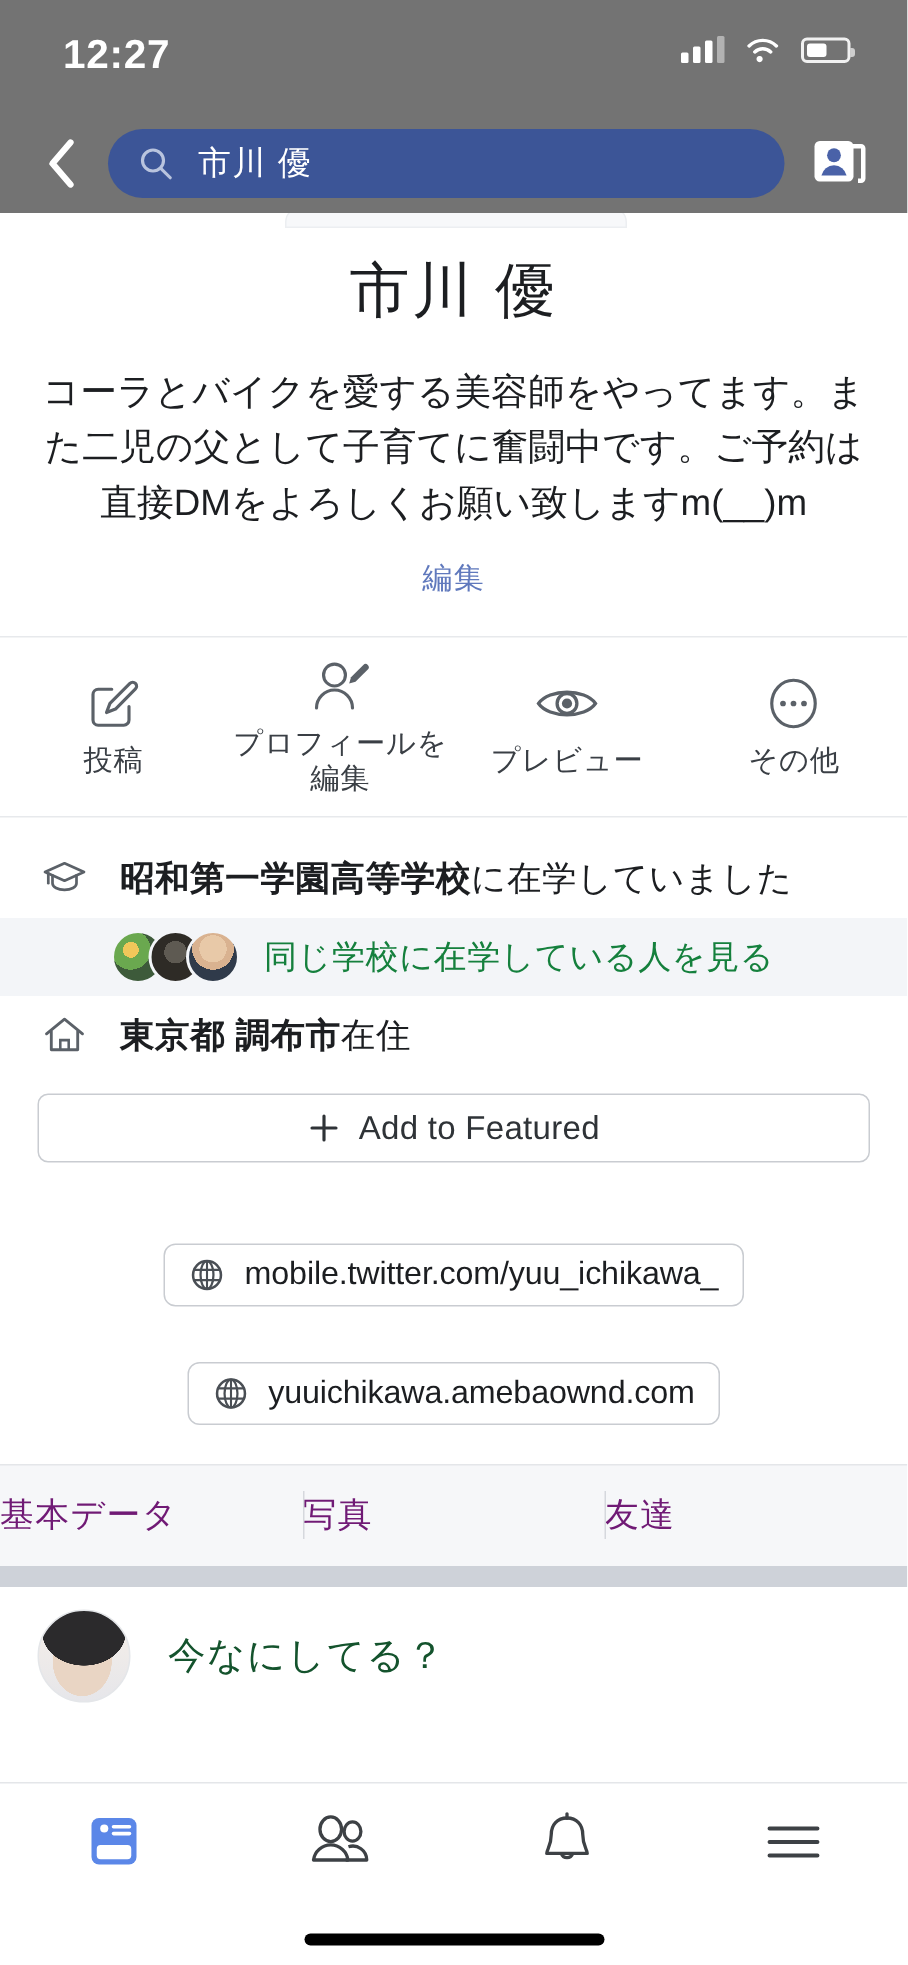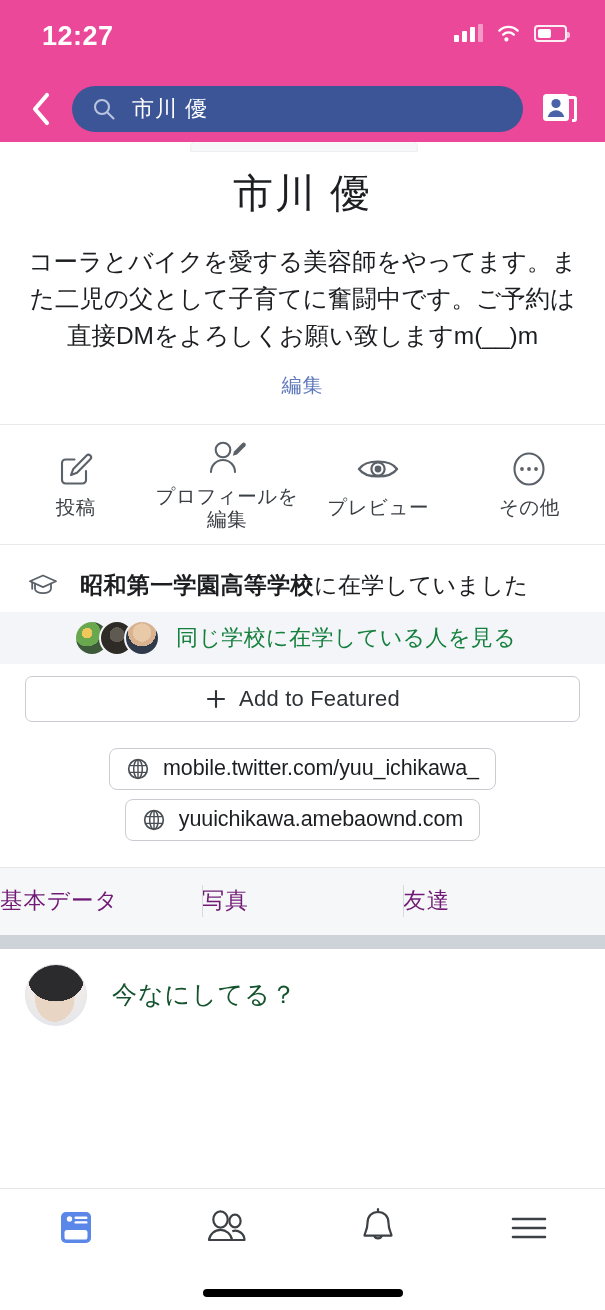--- a/index.html
+++ b/index.html
@@ -18,21 +18,21 @@
     height: 1310px;
     background: #ffffff;
   }
 
   
   .header-wrap {
     position: absolute;
     top: 0; left: 0;
     width: 605px;
     height: 142px;
-    background: #ec4899;
+    background: #737373;
     z-index: 20;
   }
 
   .status-bar {
     position: relative;
     height: 76px;
     width: 100%;
   }
 
   .status-time {
@@ -316,20 +316,21 @@
 
   .link-chip {
     display: inline-flex;
     align-items: center;
     gap: 13px;
     border: 1px solid #c9ccd1;
     border-radius: 8px;
     background: #ffffff;
     padding: 8px 16px;
     height: 42px;
+    margin-top: 28px;
   }
   .link-text {
     font-size: 21.5px;
     color: #1c1e21;
     letter-spacing: -0.1px;
     white-space: nowrap;
   }
 
   
   .tabs {
@@ -554,20 +555,32 @@
 
       <div class="classmates-row">
         <span class="avatar-stack">
           <span class="av av1"></span>
           <span class="av av2"></span>
           <span class="av av3"></span>
         </span>
         <span class="classmates-text">同じ学校に在学している人を見る</span>
       </div>
 
+      <div class="info-row">
+        <span class="info-icon">
+          <svg width="30" height="28" viewBox="0 0 30 28">
+            <path d="M3 13.2 L15 3.4 L27 13.2" stroke="#5b6168" stroke-width="1.9" fill="none" stroke-linecap="round" stroke-linejoin="round"></path>
+            <path d="M6.2 11.2 v12.6 h17.6 v-12.6" stroke="#5b6168" stroke-width="1.9" fill="none" stroke-linejoin="round"></path>
+            <path d="M12.2 23.8 v-6.4 h5.6 v6.4" stroke="#5b6168" stroke-width="1.7" fill="none"></path>
+          </svg>
+        </span>
+        <span class="info-text">
+          <b>東京都 調布市</b><span>在住</span>
+        </span>
+      </div>
 
     </div>
 
     <div class="featured-btn">
       <svg width="22" height="22" viewBox="0 0 22 22">
         <path d="M11 3 v16 M3 11 h16" stroke="#2f3337" stroke-width="2.1" stroke-linecap="round"></path>
       </svg>
       <span class="featured-label">Add to Featured</span>
     </div>
 

